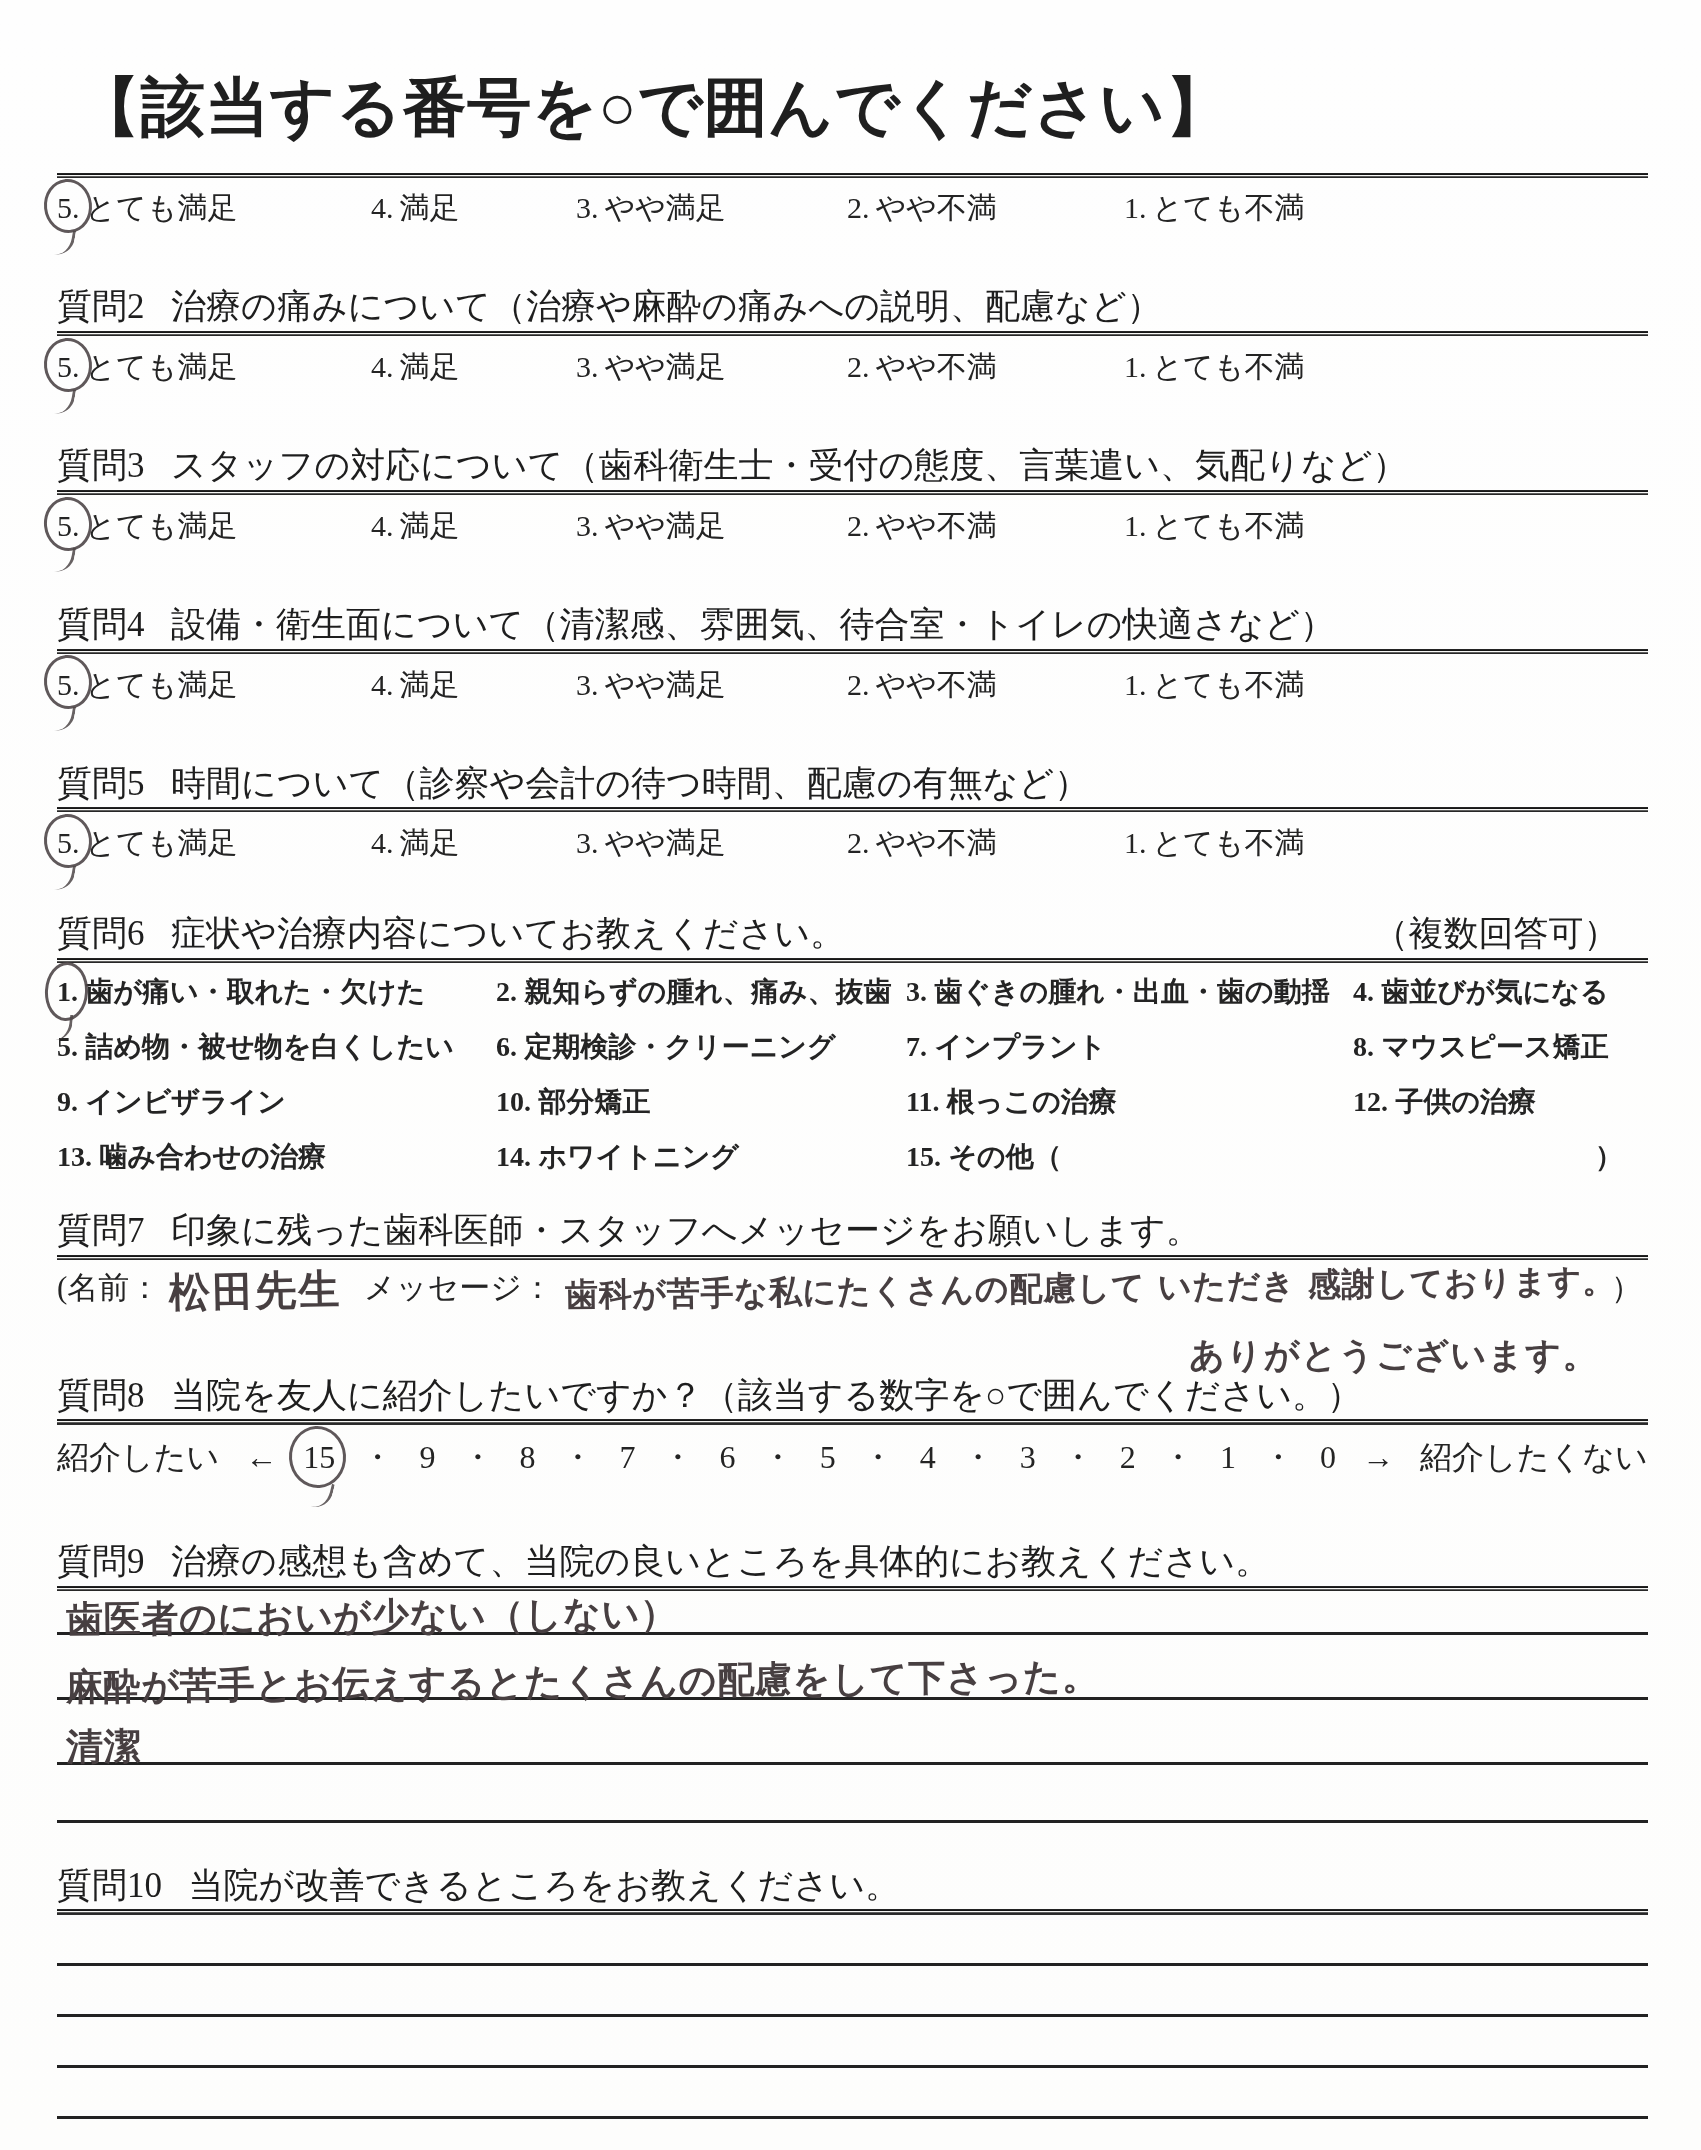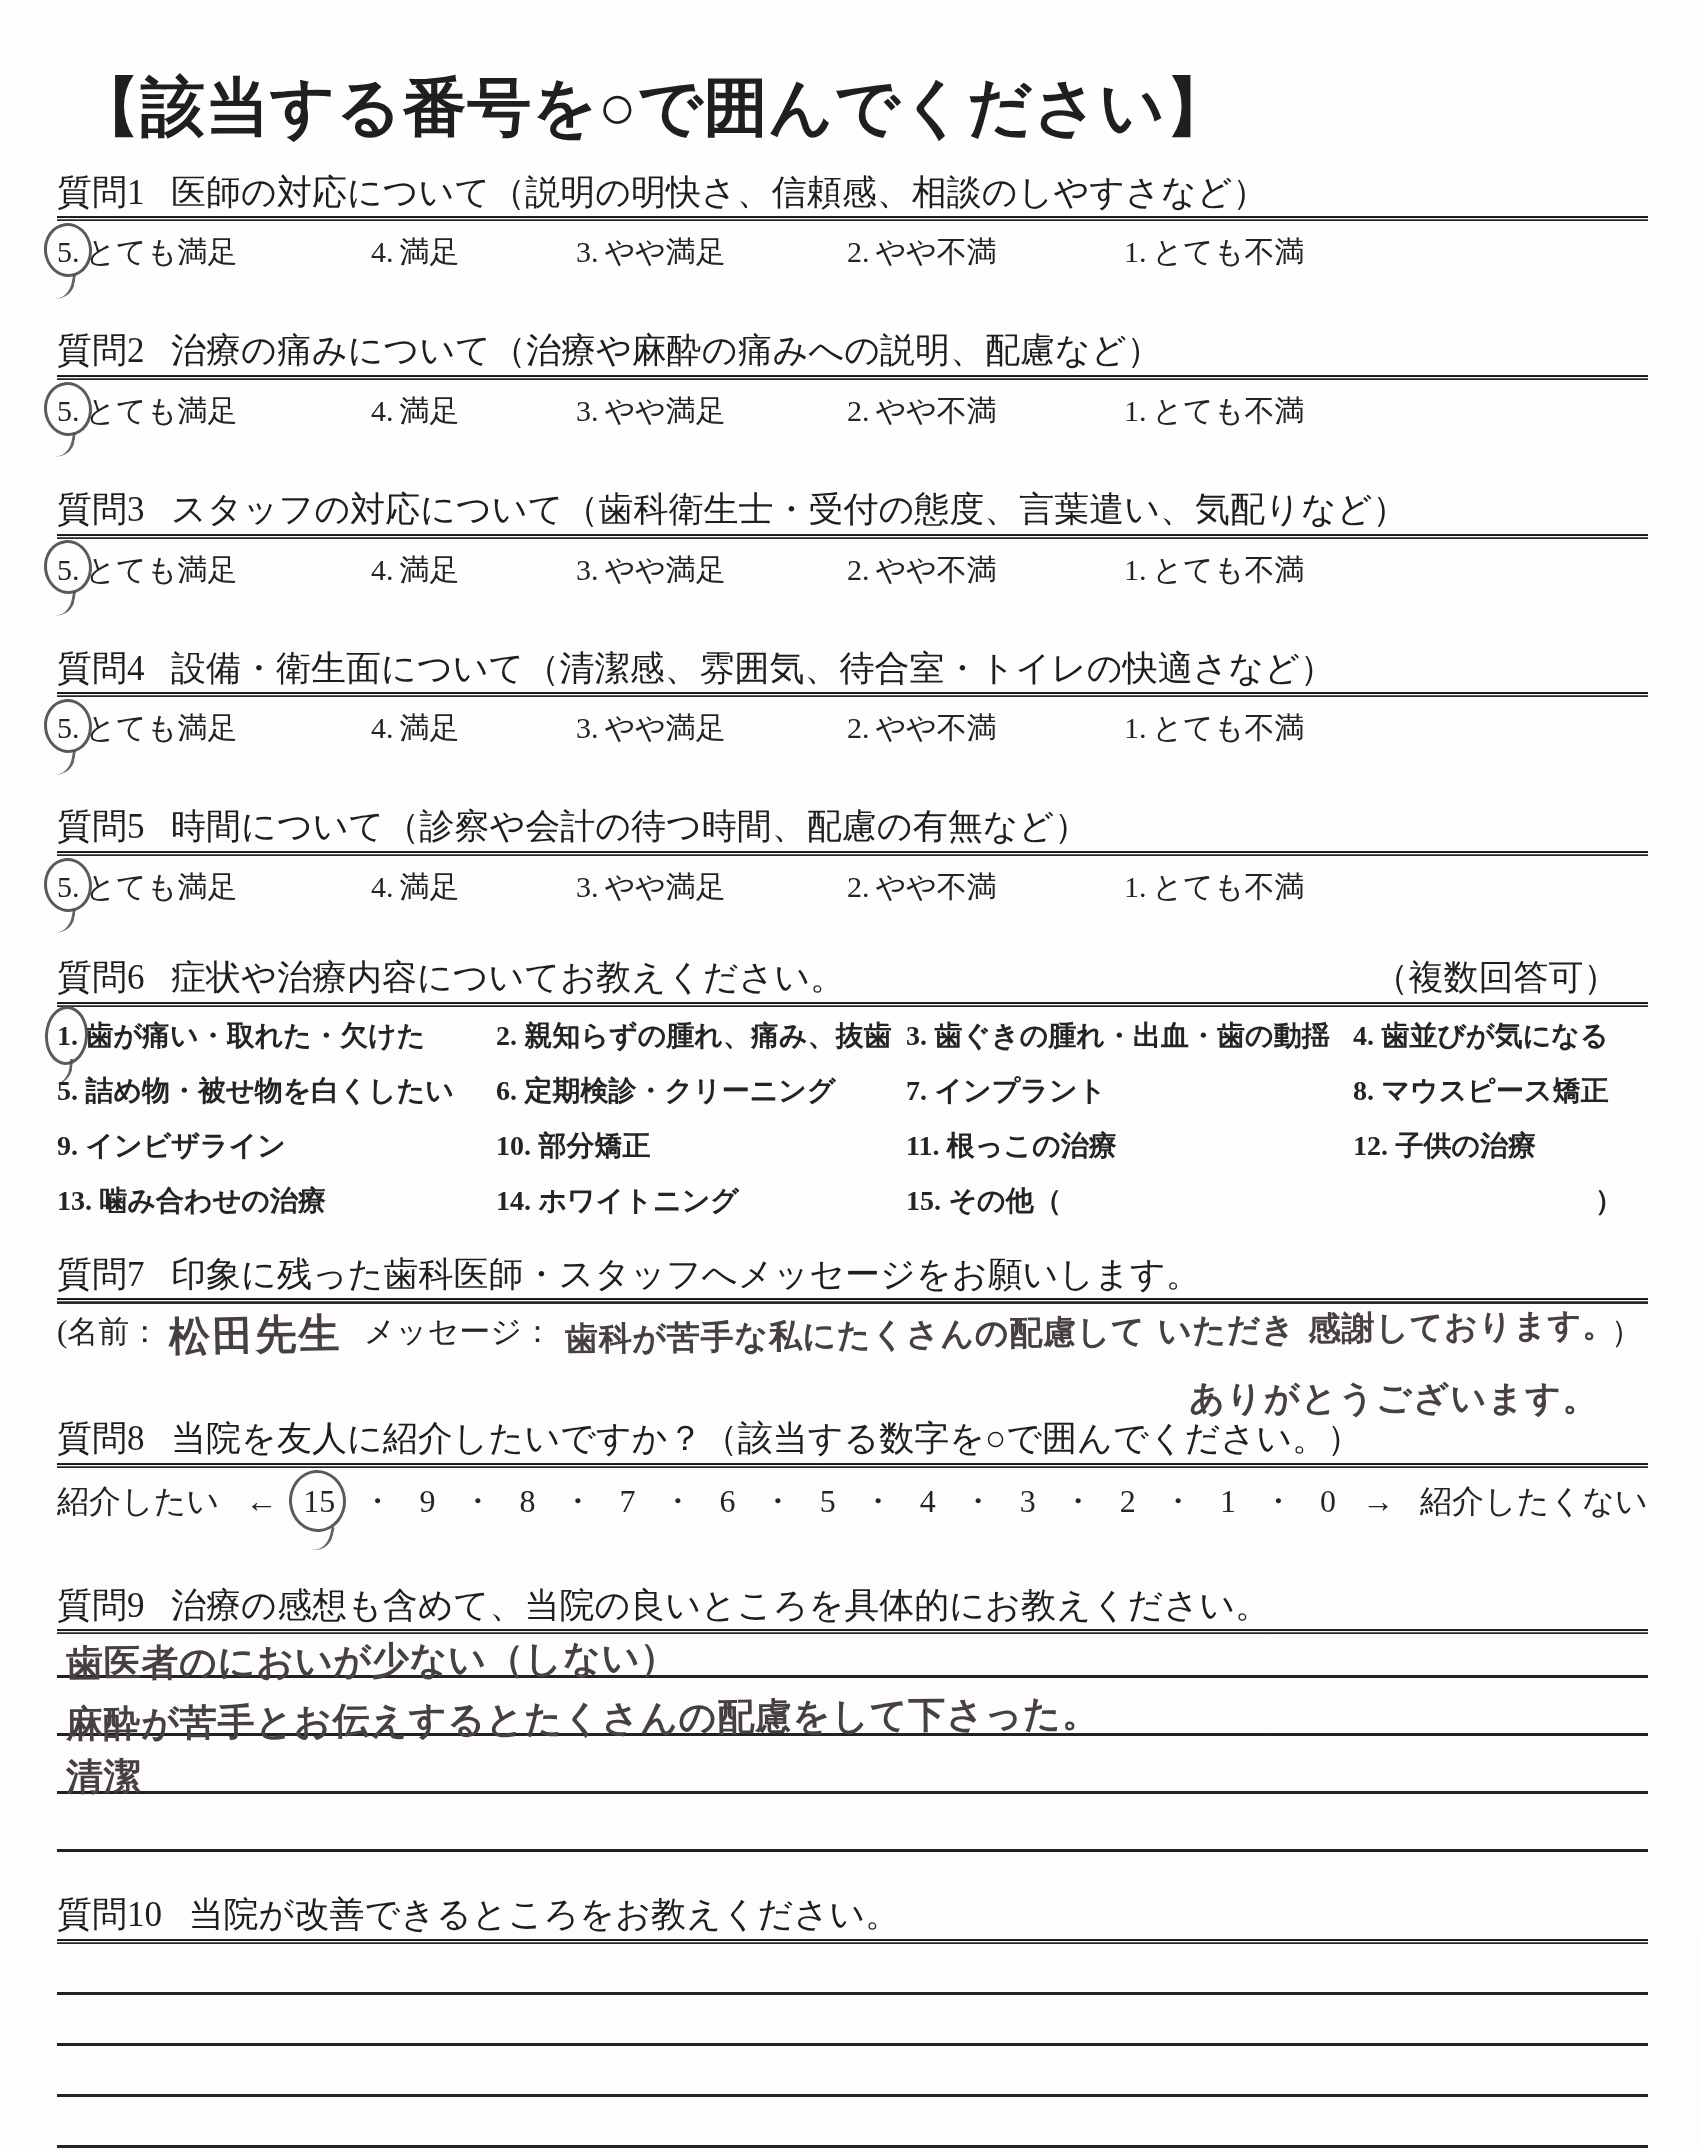--- a/index.html
+++ b/index.html
@@ -79,38 +79,34 @@
   .q7-msg  { font-size: 33px; margin-left: 11.8px; margin-top: -1.5px; transform: rotate(-0.8deg); letter-spacing: 0.7px; }
   .q7-paren { position: absolute; right: 5.9px; top: 0; }
   .q7-line2 { text-align: right; padding-right: 49px; font-size: 35px; line-height: 41px; margin-top: 4.4px; letter-spacing: 1.5px; }
   
   .q8-row {
     display: flex; justify-content: space-between; align-items: center;
     margin-top: 10.3px; font-size: 32px; line-height: 44px; white-space: nowrap;
   }
   
   .ans-row { position: relative; border-bottom: 3px solid #222222; }
-  .h60 { height: 44px; } .h68 { height: 58px; } .h78 { height: 58px; } .h69 { height: 51px; }
+  .h60 { height: 44px; } .h68 { height: 65px; } .h78 { height: 58px; } .h69 { height: 51px; }
   .ans-row .hand {
     position: absolute; left: 8.9px; bottom: -10.3px;
     font-size: 37px; letter-spacing: 0.7px; transform: rotate(-0.6deg); white-space: nowrap;
   }
 </style>
 </head>
 <body>
 
 <div class="paper">
 
   <div class="title">【該当する番号を○で囲んでください】</div>
 
   <section class="q mb-std">
-    <div class="q-header">
-      <span class="q-no">質問1</span>
-      <span>医師の対応について（説明の明快さ、信頼感、相談のしやすさなど）</span>
-    </div>
     <div class="rule"></div>
     <div class="opts">
       <span class="opt ow0"><span class="circled c5"><span class="num">5.</span></span><span>とても満足</span></span>
       <span class="opt ow1"><span class="num">4.</span><span>満足</span></span>
       <span class="opt ow2"><span class="num">3.</span><span>やや満足</span></span>
       <span class="opt ow3"><span class="num">2.</span><span>やや不満</span></span>
       <span class="opt"><span class="num">1.</span><span>とても不満</span></span>
     </div>
   </section>
 

